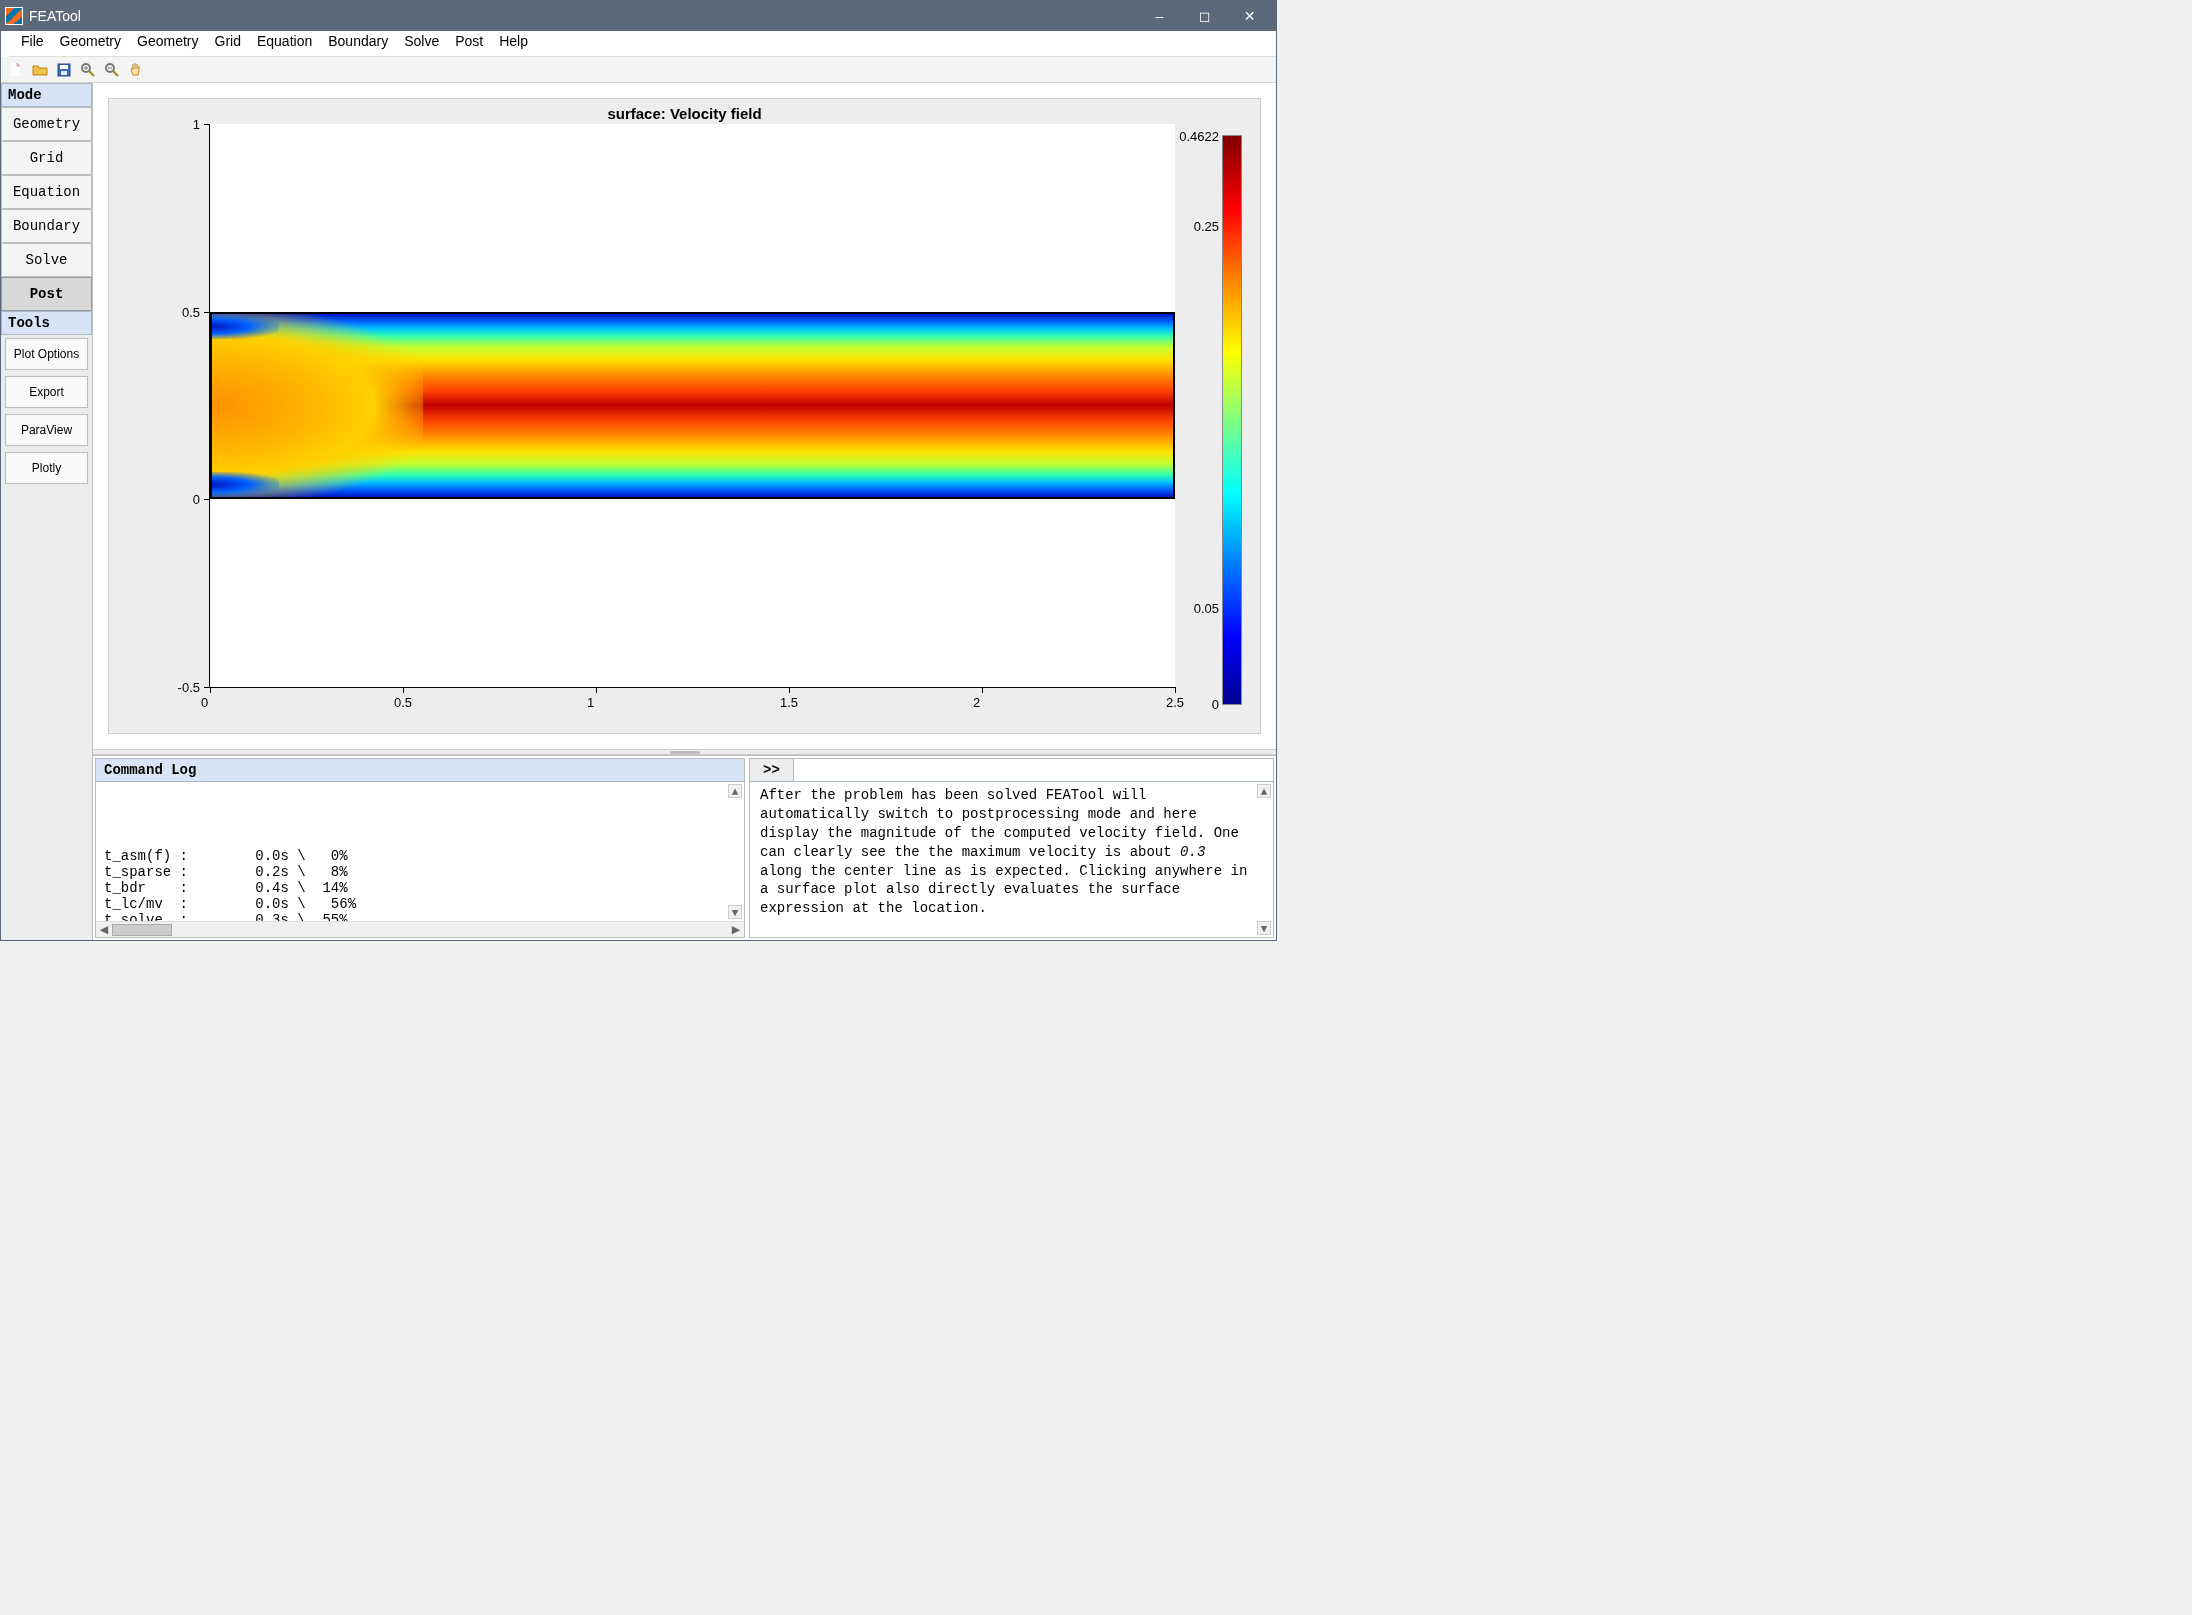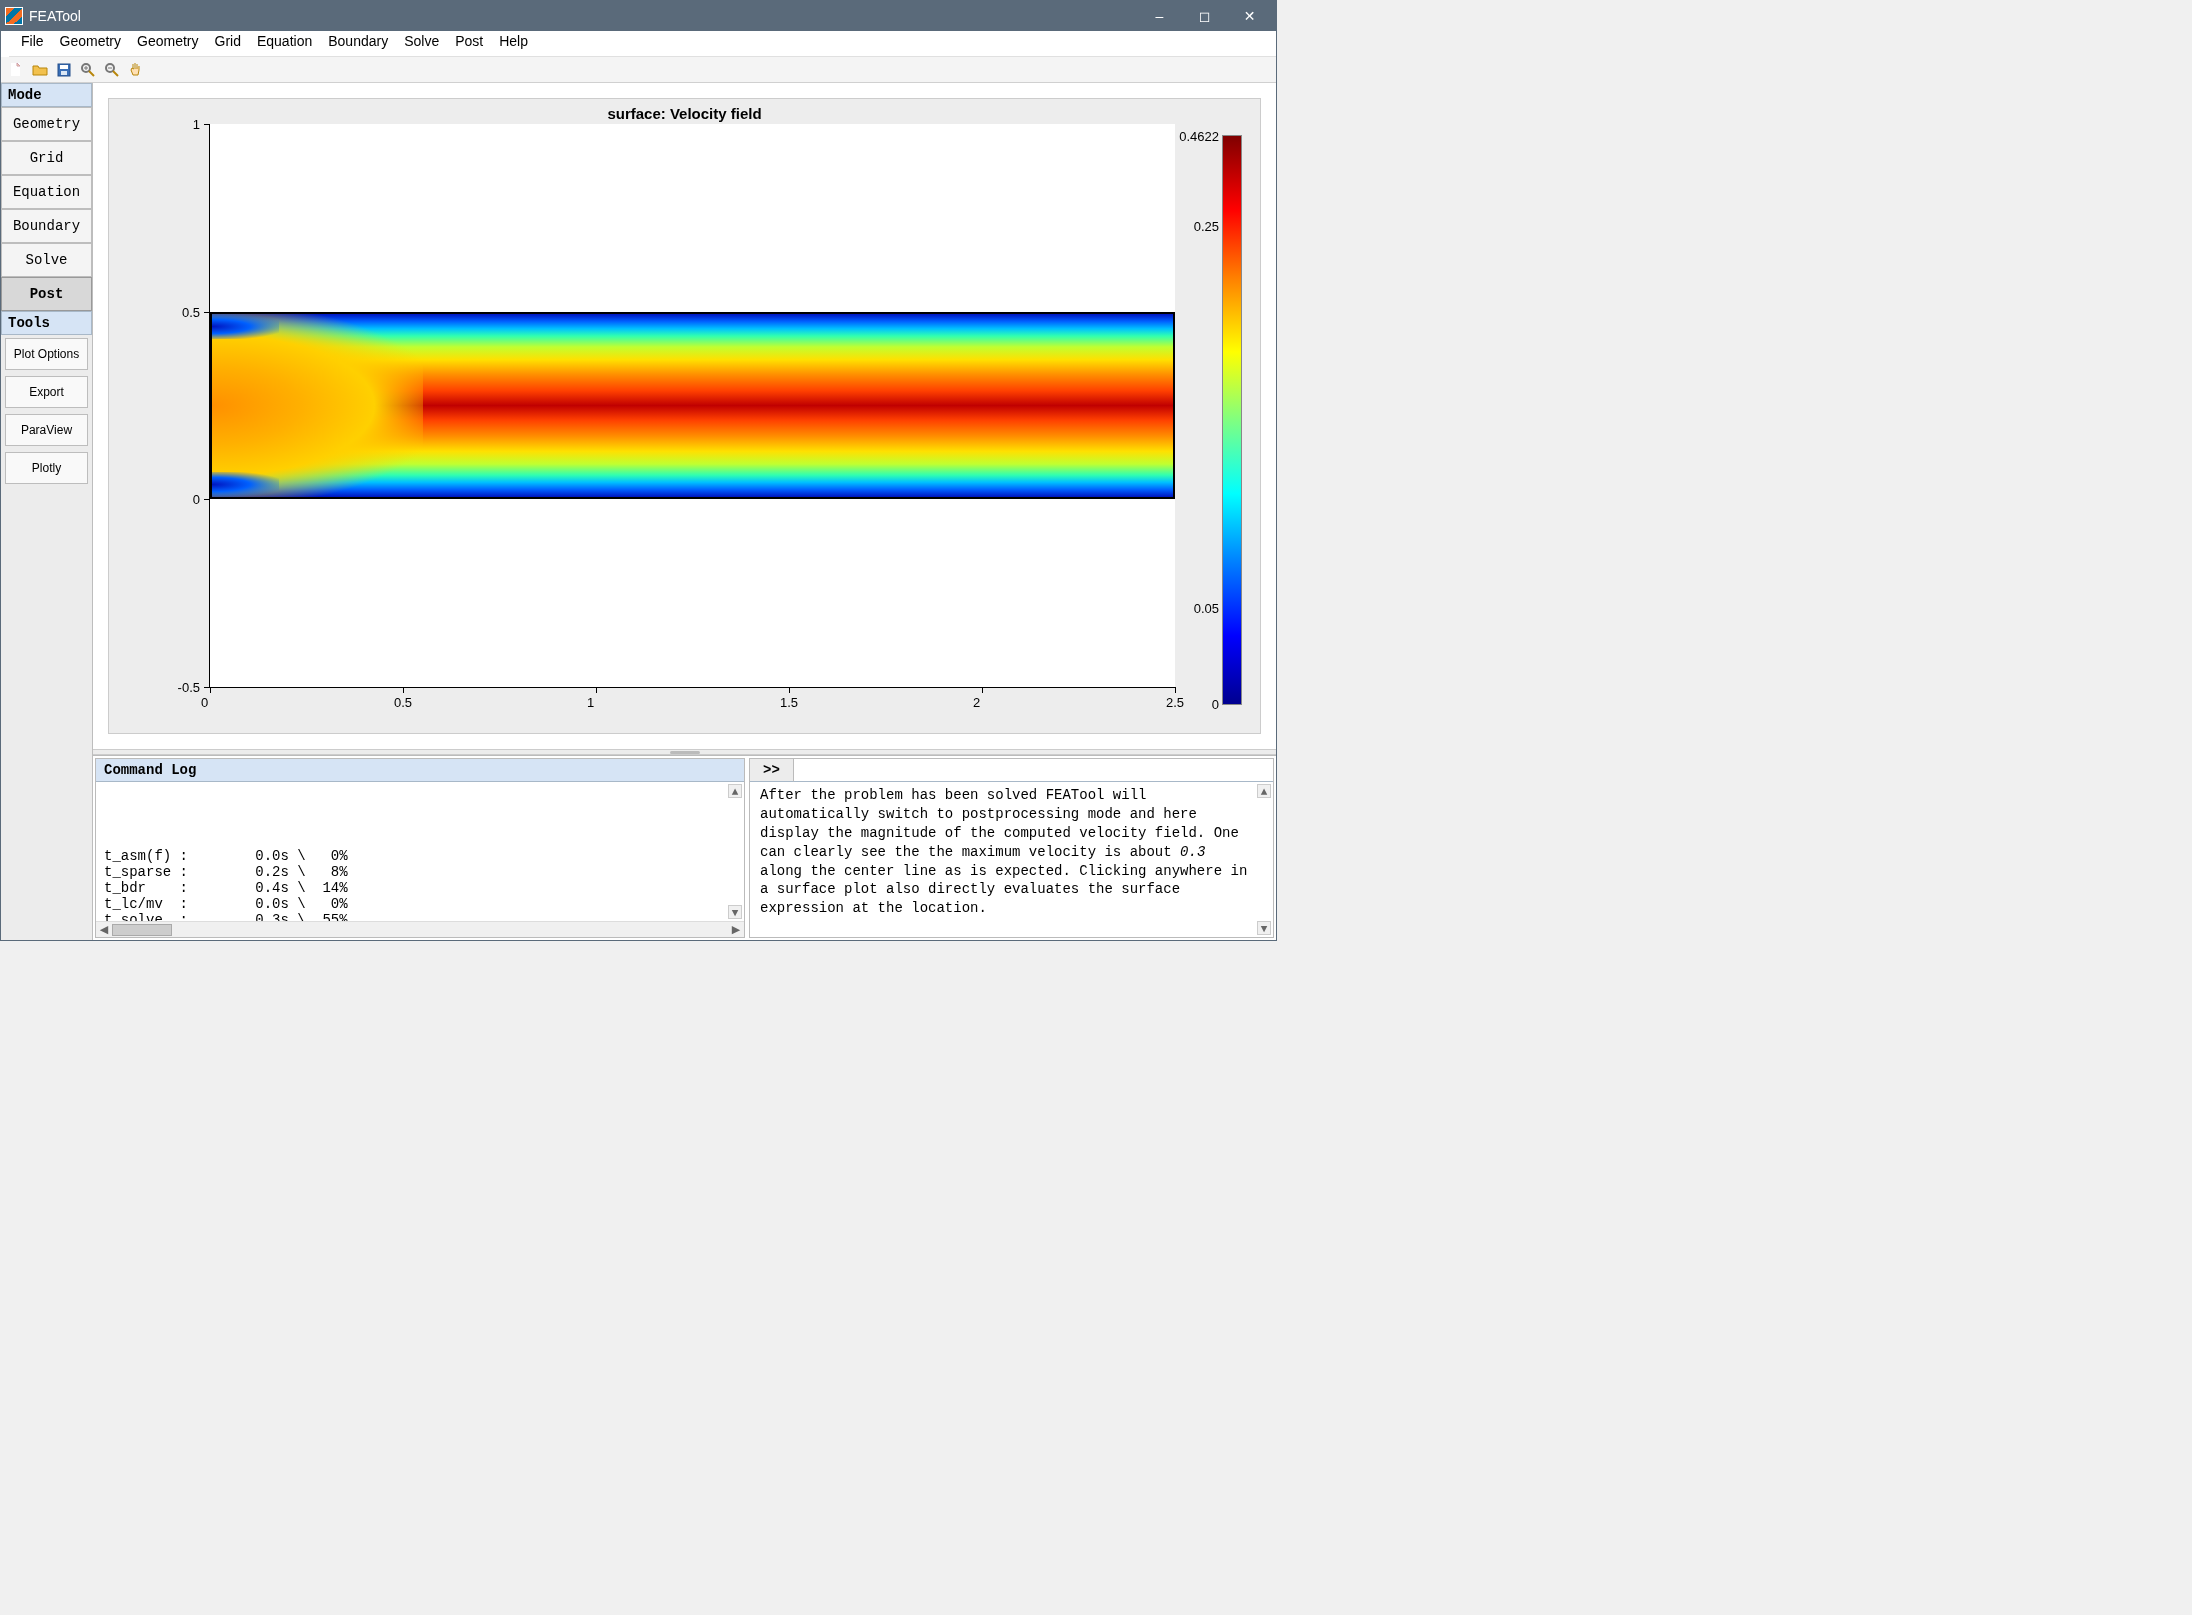--- a/index.html
+++ b/index.html
@@ -371,21 +371,21 @@
       <div class="hsplitter">
           <div class="grip"></div>
         </div>
 
       <div class="bottom-panes">
         <div class="pane left">
           <div class="pane-header">Command Log</div>
           <div class="pane-body" id="cmdlog">
             <div class="scroll-up">▲</div>
             <div class="scroll-down">▼</div>
-          <div>t_asm(f) :        0.0s \   0%</div><div>t_sparse :        0.2s \   8%</div><div>t_bdr    :        0.4s \  14%</div><div>t_lc/mv  :        0.0s \   0%</div><div>t_solve  :        0.3s \  55%</div></div>
+          <div>t_asm(f) :        0.0s \   0%</div><div>t_sparse :        0.2s \   8%</div><div>t_bdr    :        0.4s \  14%</div><div>t_lc/mv  :        0.0s \   56%</div><div>t_solve  :        0.3s \  55%</div></div>
           <div class="hscroll">
             <div class="arrow">◀</div>
             <div class="thumb"></div>
             <div style="flex:1"></div>
             <div class="arrow">▶</div>
           </div>
         </div>
 
         <div class="pane right">
           <div style="display:flex;">

